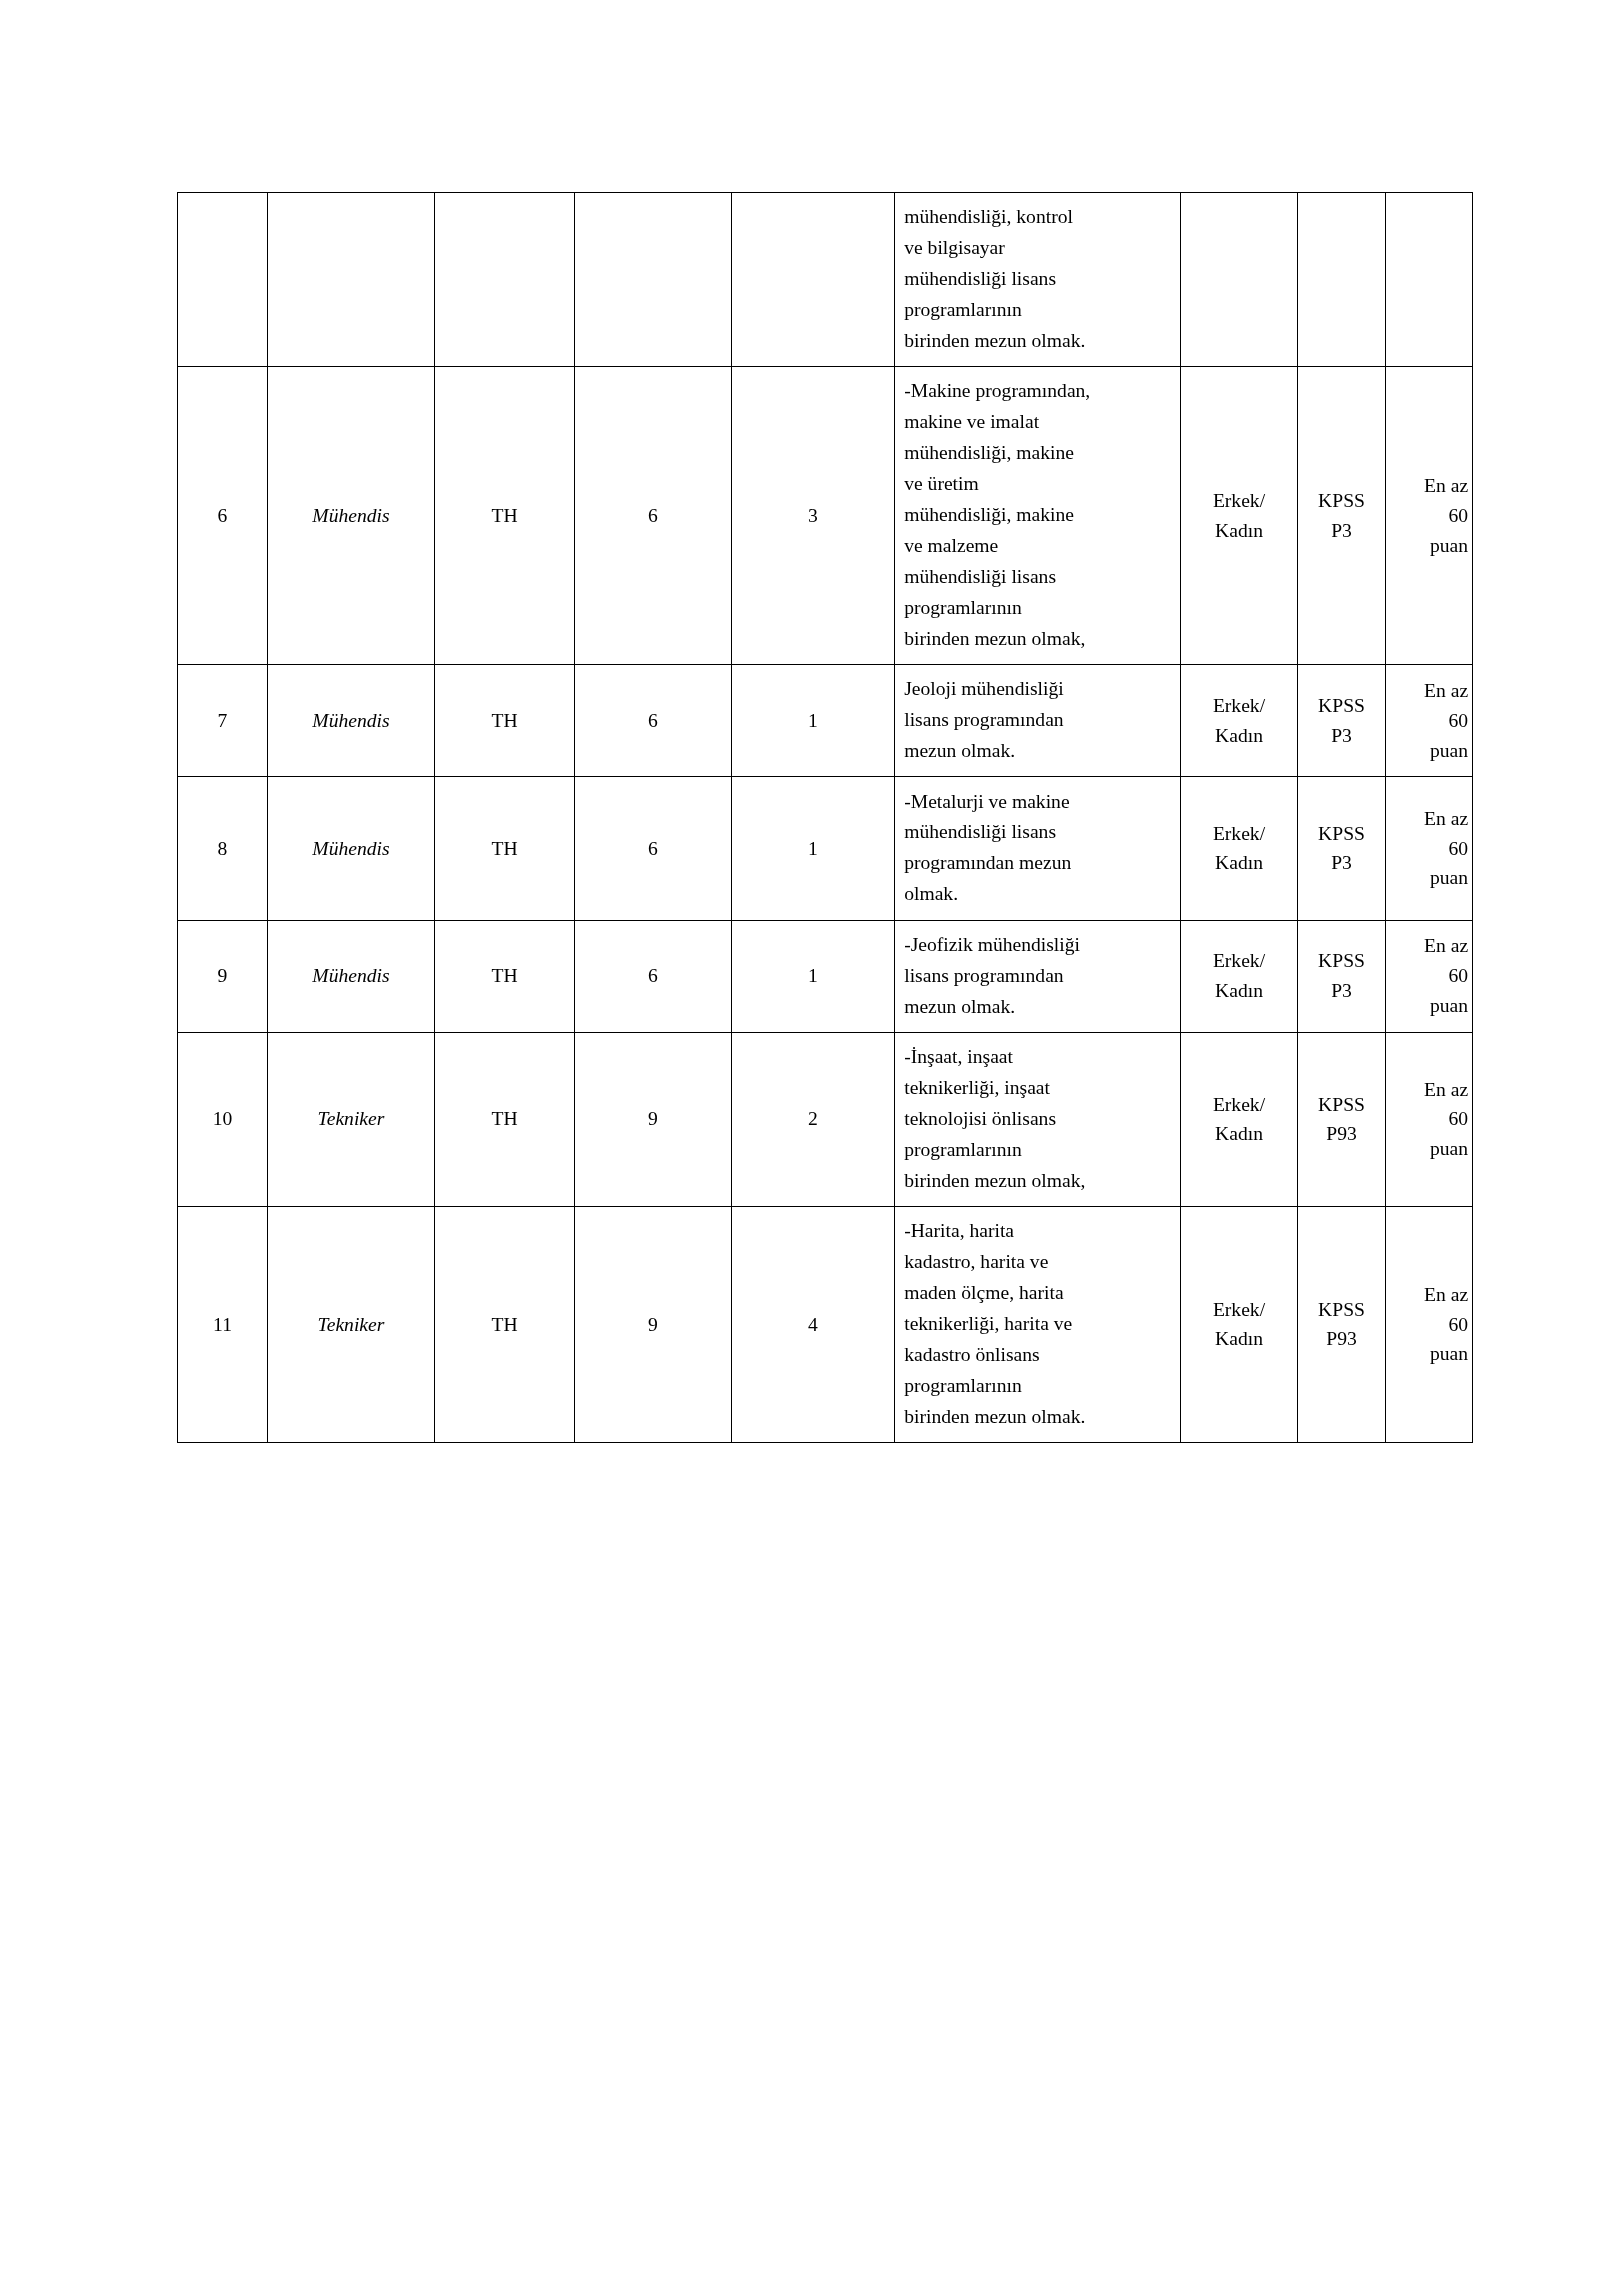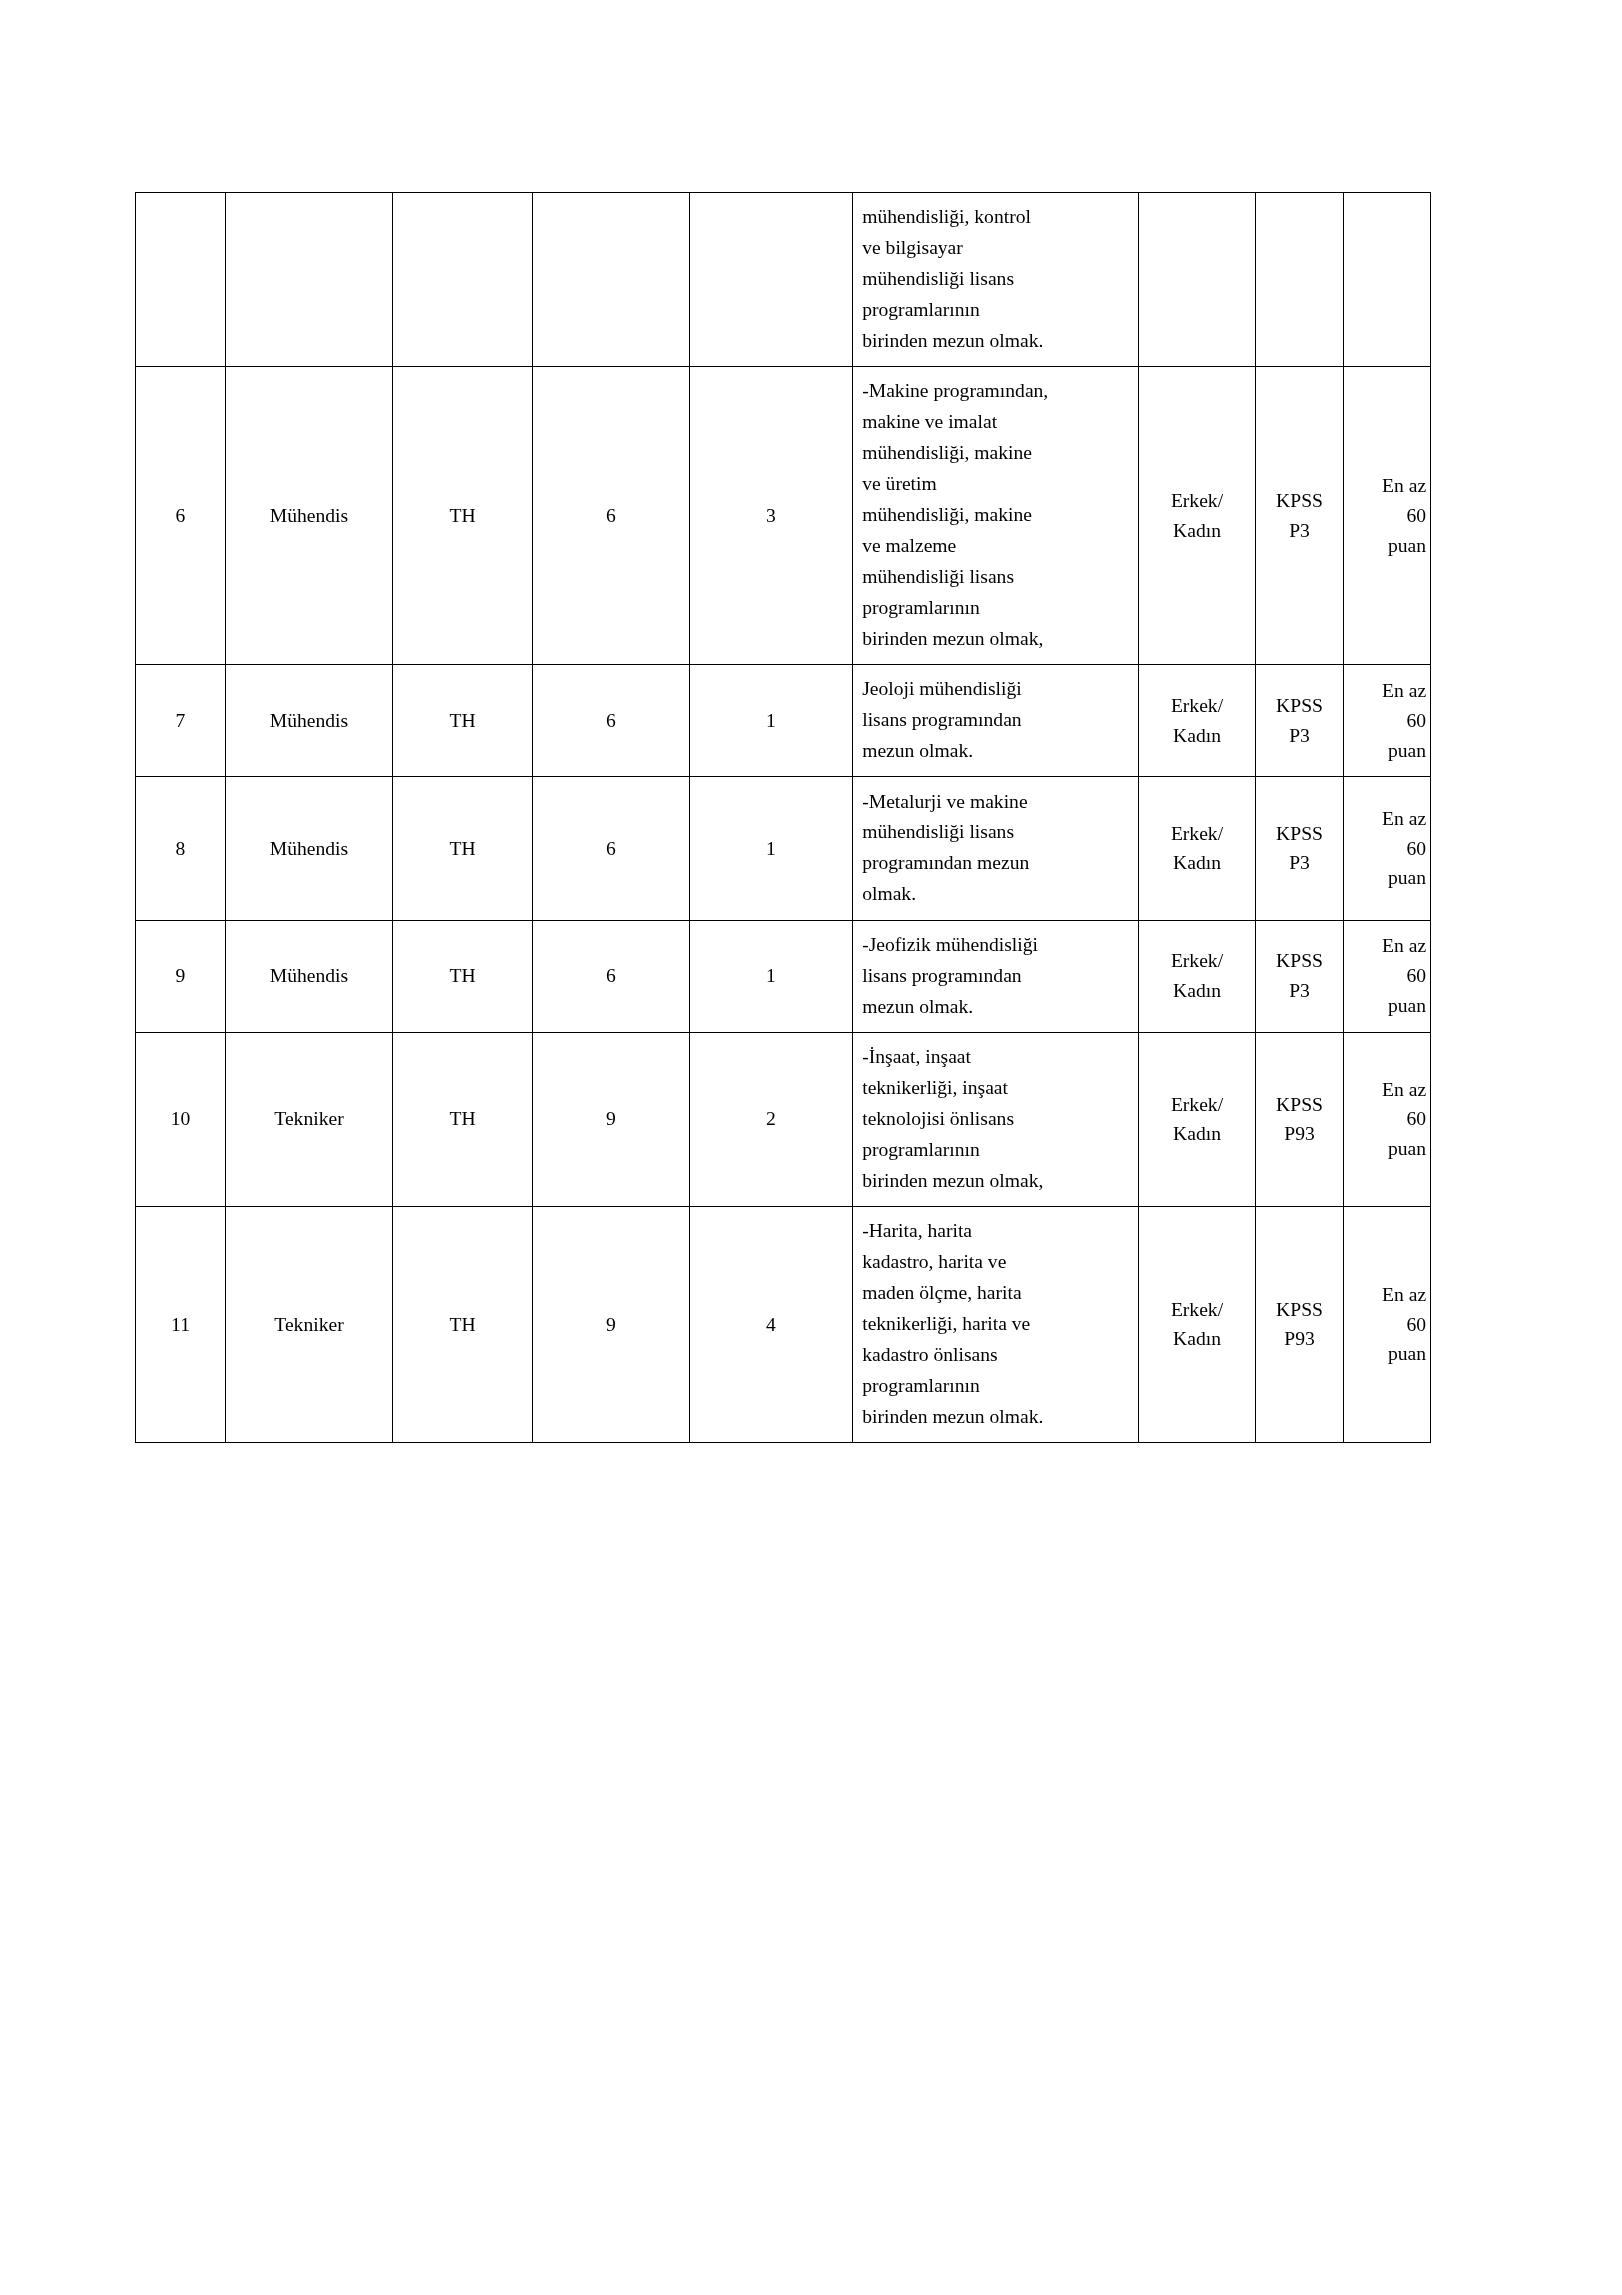--- a/index.html
+++ b/index.html
@@ -29,29 +29,30 @@
     left: 135px;
     top: 192px;
     width: 1286px;
   }
   table.reqtable {
     border-collapse: collapse;
     width: 1286px;
     table-layout: fixed;
     font-size: 19.6px;
     line-height: 1.52;
+    margin-left: 42px;
   }
   table.reqtable td {
     border: 1.3px solid #000000;
     padding: 0;
     vertical-align: middle;
     text-align: center;
   }
   table.reqtable td.c-no      { width: 89px; }
-  table.reqtable td.c-title   { width: 166px; }
+  table.reqtable td.c-title   { width: 166px; font-style: italic; }
   table.reqtable td.c-class   { width: 139px; }
   table.reqtable td.c-degree  { width: 156px; }
   table.reqtable td.c-count   { width: 162px; }
   table.reqtable td.c-cond    { width: 285px; text-align: left; vertical-align: top; }
   table.reqtable td.c-gender  { width: 116px; }
   table.reqtable td.c-exam    { width: 87px; }
   table.reqtable td.c-score   { width: 86px; text-align: right; }
   .cell-pad-c {
     display: block;
     padding: 6.5px 3.9px;

